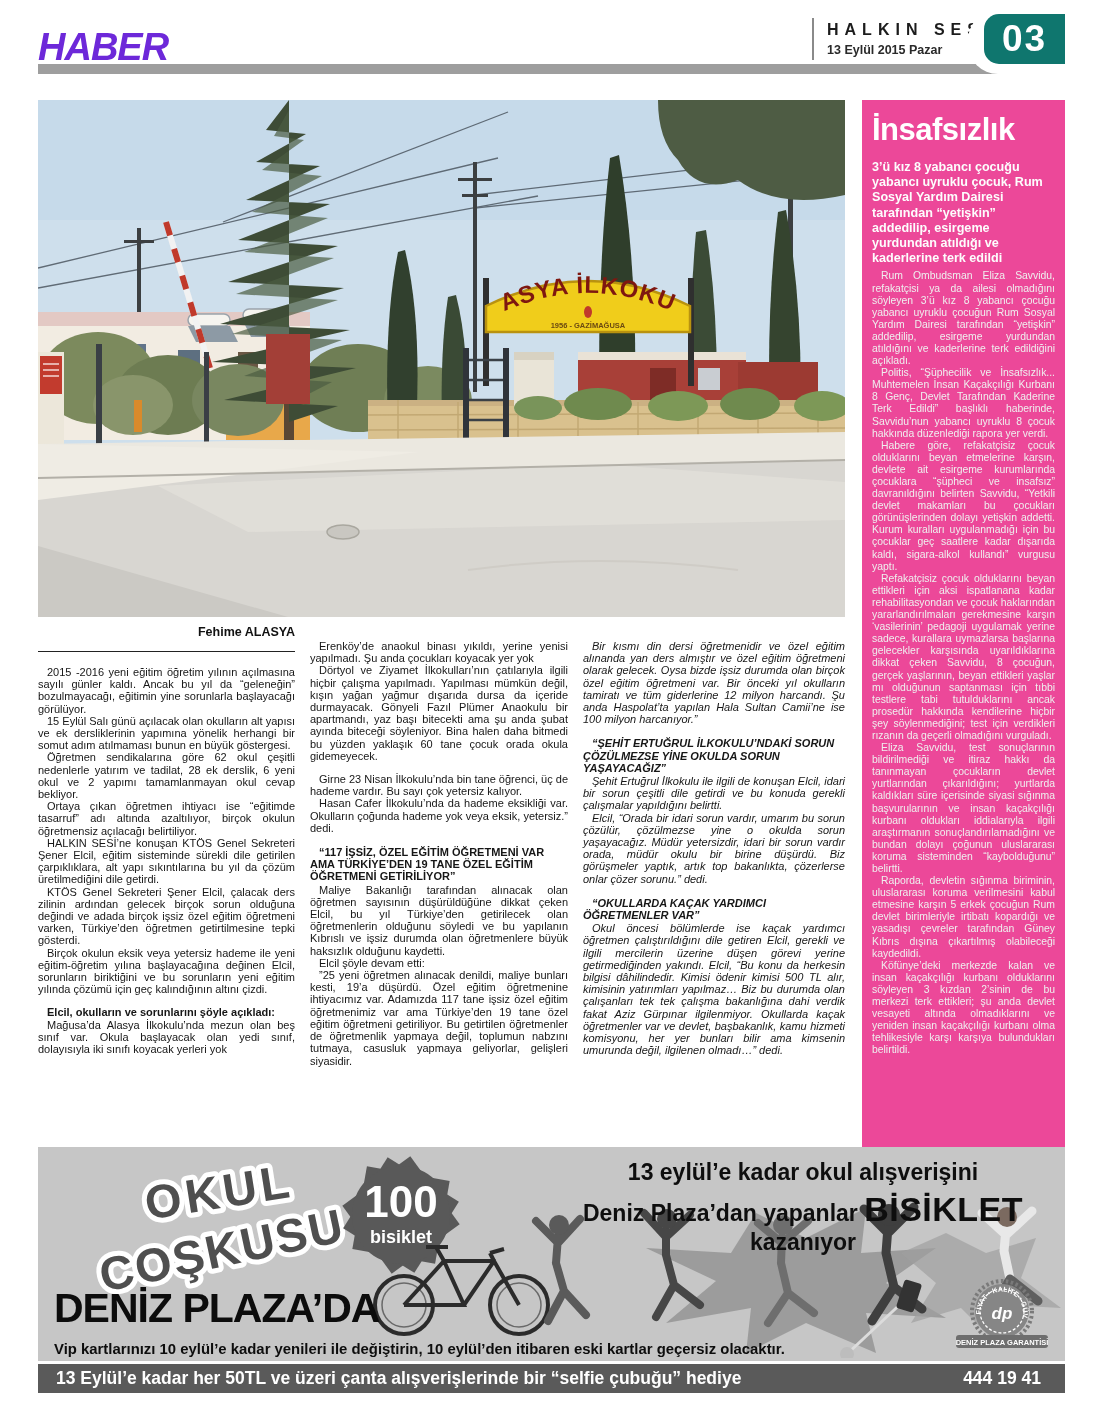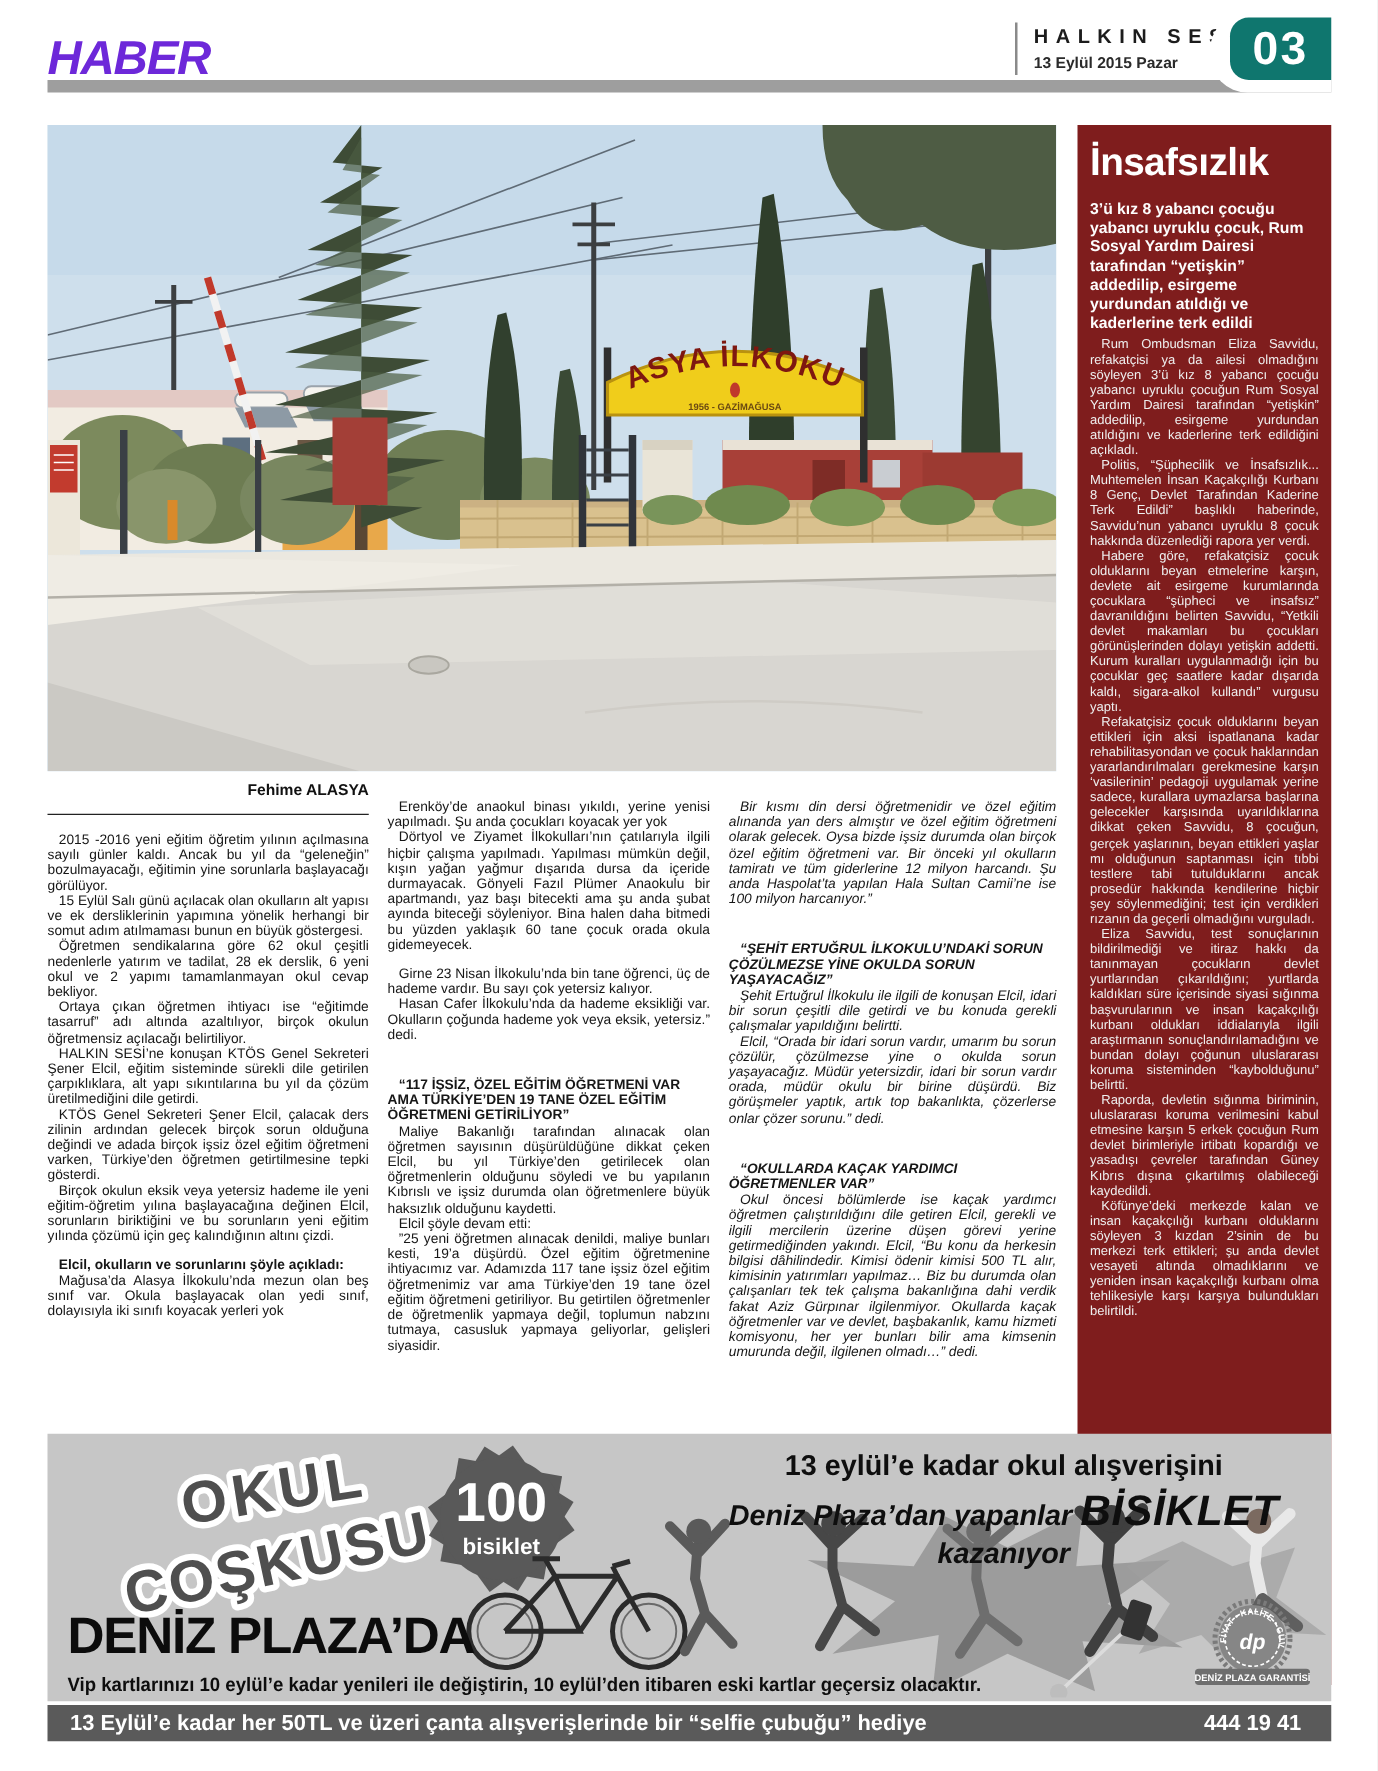--- a/index.html
+++ b/index.html
@@ -17,39 +17,39 @@
                 display:flex;align-items:center;justify-content:center;color:#fff;font-size:37px;font-weight:bold;letter-spacing:2px;}
   
   .photo{position:absolute;left:38px;top:100px;width:807px;height:517px;overflow:hidden;background:#cedfec;}
   .caption{position:absolute;left:38px;top:625px;width:257px;text-align:right;font-size:12.5px;font-weight:bold;color:#111;}
   .caption-rule{position:absolute;left:38px;top:651px;width:257px;border-top:1.6px solid #222;}
   
   .col{position:absolute;font-size:11px;line-height:12.2px;color:#161616;}
   .col .blk{margin:0;}
   .col .blk.p{text-align:justify;text-indent:9px;}
   .col .blk.lead{font-weight:bold;text-indent:9px;margin-top:11px;}
-  .col .blk.subhead{font-weight:bold;text-align:left;text-indent:9px;margin:28px 0 1px 0;}
+  .col .blk.subhead{font-weight:bold;text-align:left;text-indent:9px;margin:12px 0 1px 0;}
   .col .blk.gap{height:11px;}
   #col1{left:38px;top:666px;width:257px;}
   #col2{left:310px;top:640px;width:258px;}
   #col3{left:583px;top:640px;width:262px;font-style:italic;}
   
-  .sidebar{position:absolute;left:862px;top:100px;width:203px;height:1248px;background:#7f1d1d;color:#f4f4f4;
+  .sidebar{position:absolute;left:862px;top:100px;width:203px;height:1248px;background:#ec4899;color:#f4f4f4;
            box-sizing:border-box;padding:12px 10px;overflow:hidden;}
   .sidebar-title{font-size:31px;font-weight:bold;color:#ffffff;letter-spacing:-0.5px;margin:0 0 12px 0;}
   .sidebar-lede{font-size:12.6px;font-weight:bold;line-height:15.2px;margin:0 0 4px 0;color:#fdfdfd;}
   .sidebar .blk{margin:0;font-size:10.4px;line-height:12.1px;text-align:justify;text-indent:9px;color:#efefef;}
   
   .ad{position:absolute;left:38px;top:1147px;width:1027px;height:214px;background:#c6c6c6;overflow:hidden;}
   .ad-logo{position:absolute;left:34px;top:6px;}
   .ad-badge{position:absolute;left:303px;top:8px;}
   .ad-bike{position:absolute;left:318px;top:78px;}
   .ad-headline{position:absolute;left:500px;top:12px;width:530px;text-align:center;z-index:3;color:#0e0e0e;}
   .ad-headline .l1{font-size:23px;font-weight:bold;}
-  .ad-headline .l2{font-size:23px;font-weight:bold;margin-top:4px;font-style:italic;}
+  .ad-headline .l2{font-size:23px;font-weight:bold;margin-top:4px;}
   .ad-headline .emph{font-size:34px;font-weight:bold;letter-spacing:0.5px;}
   .ad-store{position:absolute;left:16px;top:138px;font-size:41px;font-weight:bold;letter-spacing:-1px;color:#0c0c0c;z-index:3;}
   .ad-people{position:absolute;left:478px;top:46px;z-index:1;}
   .ad-seal{position:absolute;left:912px;top:132px;z-index:4;}
   .ad-vip{position:absolute;left:16px;bottom:3px;width:900px;font-size:15.5px;font-weight:bold;color:#0d0d0d;z-index:3;
           transform:scaleX(.96);transform-origin:left;}
   .bottom-bar{position:absolute;left:38px;top:1364px;width:1027px;height:29px;background:#5a5a5a;color:#ffffff;
               display:flex;align-items:center;justify-content:space-between;box-sizing:border-box;padding:0 24px 0 18px;
               font-size:17.5px;font-weight:bold;}
   svg text{font-family:"Liberation Sans",sans-serif;}

